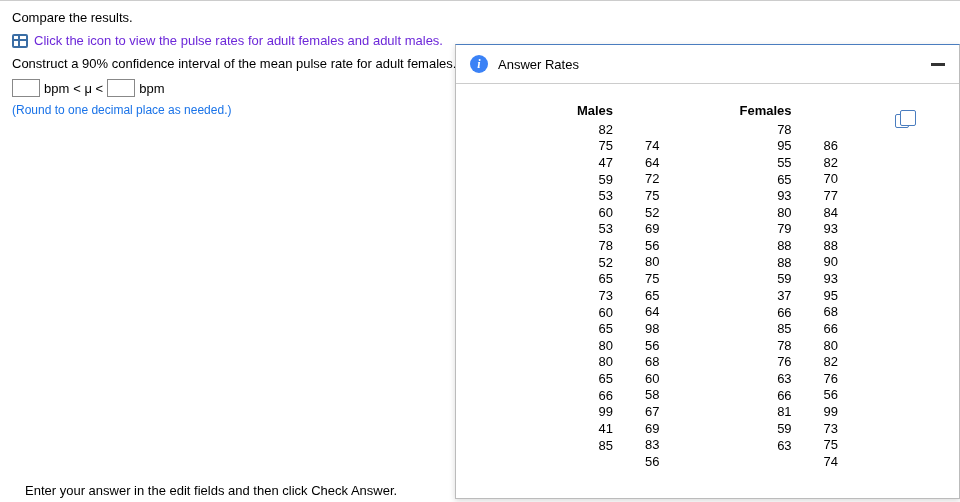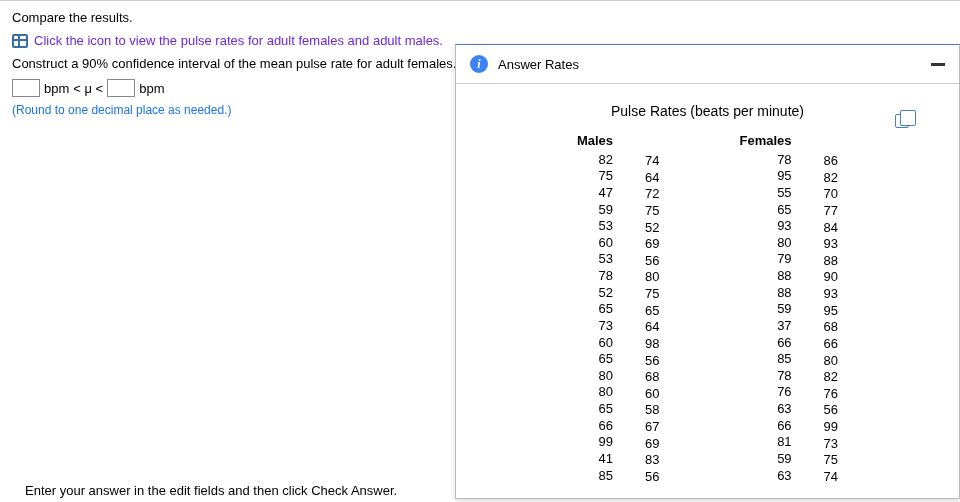--- a/index.html
+++ b/index.html
@@ -157,21 +157,21 @@
       display: flex;
       flex-direction: column;
       align-items: flex-end;
     }
     .col .hdr {
       font-weight: bold;
       margin-bottom: 2px;
       align-self: center;
     }
     .col span { line-height: 1.28; }
-    .no-hdr { margin-top: 20px; justify-content: center; }
+    .no-hdr { margin-top: 35px; justify-content: center; }
   </style>
 </head>
 <body>
 
 <div class="main-panel">
   <div class="question-text">Compare the results.</div>
 
   <div class="link-row">
     <span class="table-icon"></span>
     <a href="#" class="link">Click the icon to view the pulse rates for adult females and adult males.</a>
@@ -194,21 +194,20 @@
 
 <div class="modal">
   <div class="modal-header">
     <span class="info-icon">i</span>
     <span class="modal-title">Answer Rates</span>
     <span class="minimize-icon"></span>
   </div>
   <div class="modal-body">
     <span class="copy-icon"></span>
     <div class="sheet">
-      <div class="sheet-title">Pulse Rates (beats per minute)</div>
       <div class="data-table">
         <div class="pair">
           <div class="col" id="males1">
             <span class="hdr">Males</span>
           <span>82</span>
               <span>75</span>
               <span>47</span>
               <span>59</span>
               <span>53</span>
               <span>60</span>

